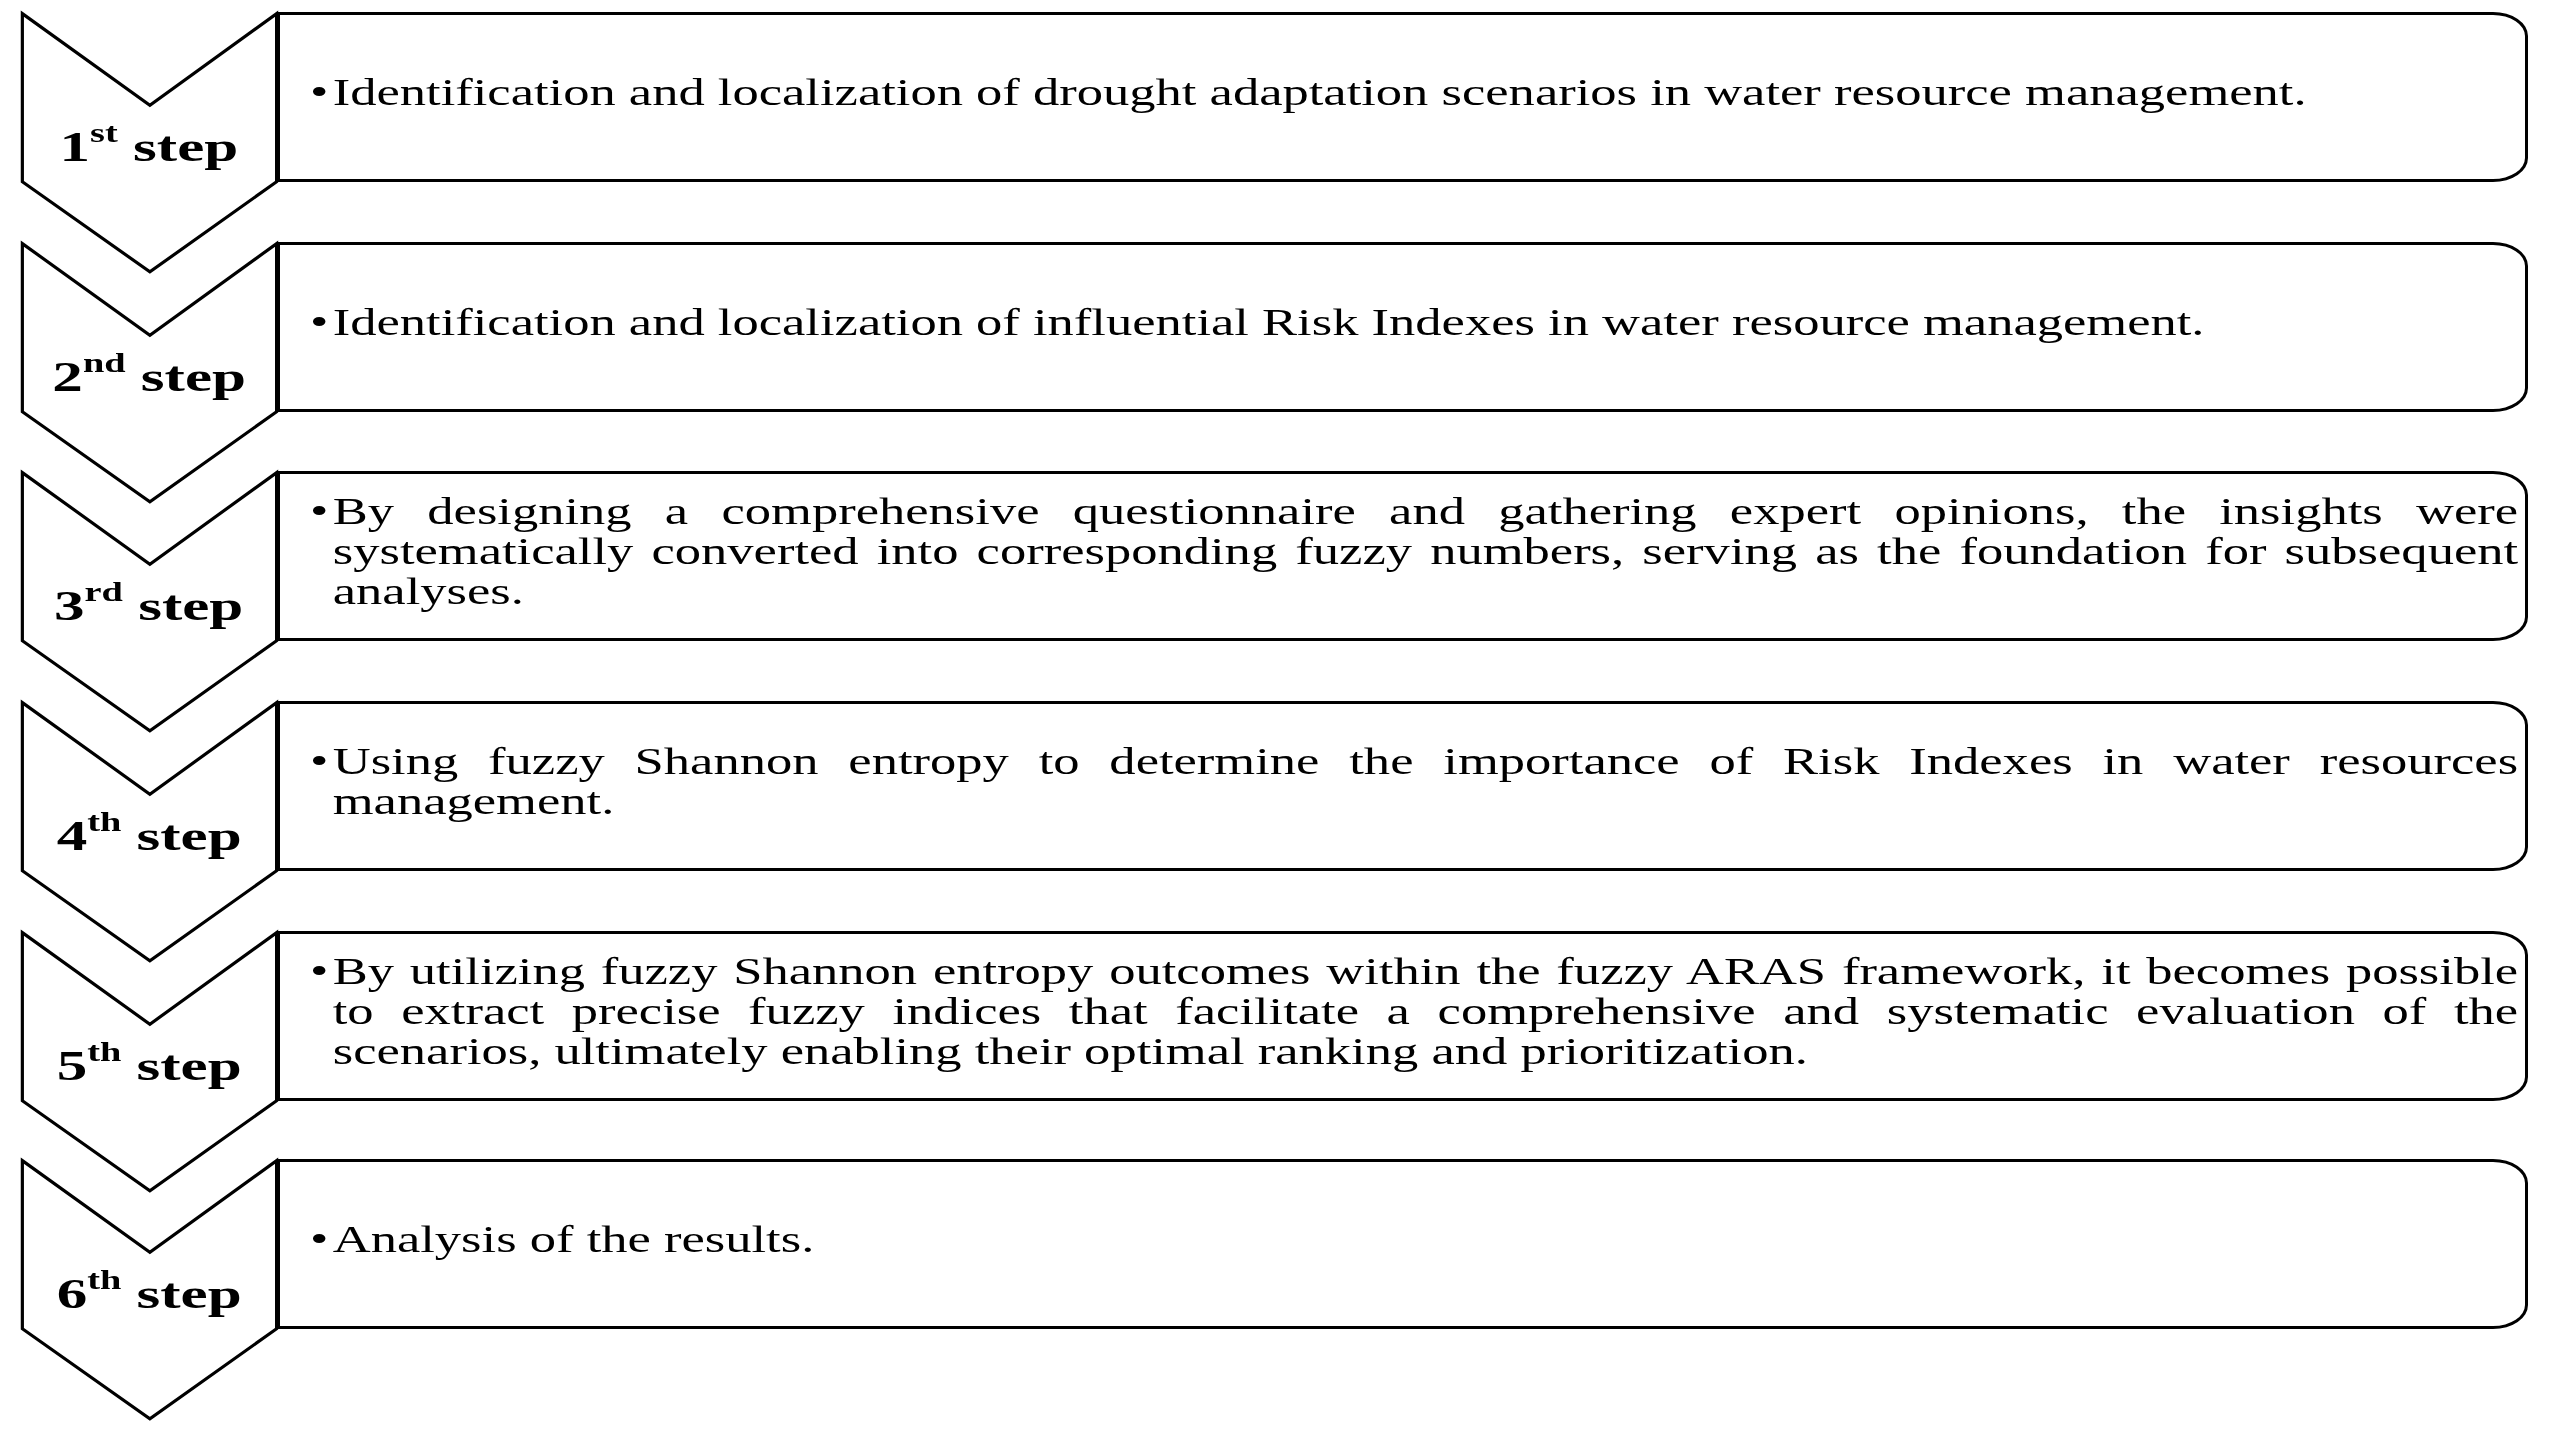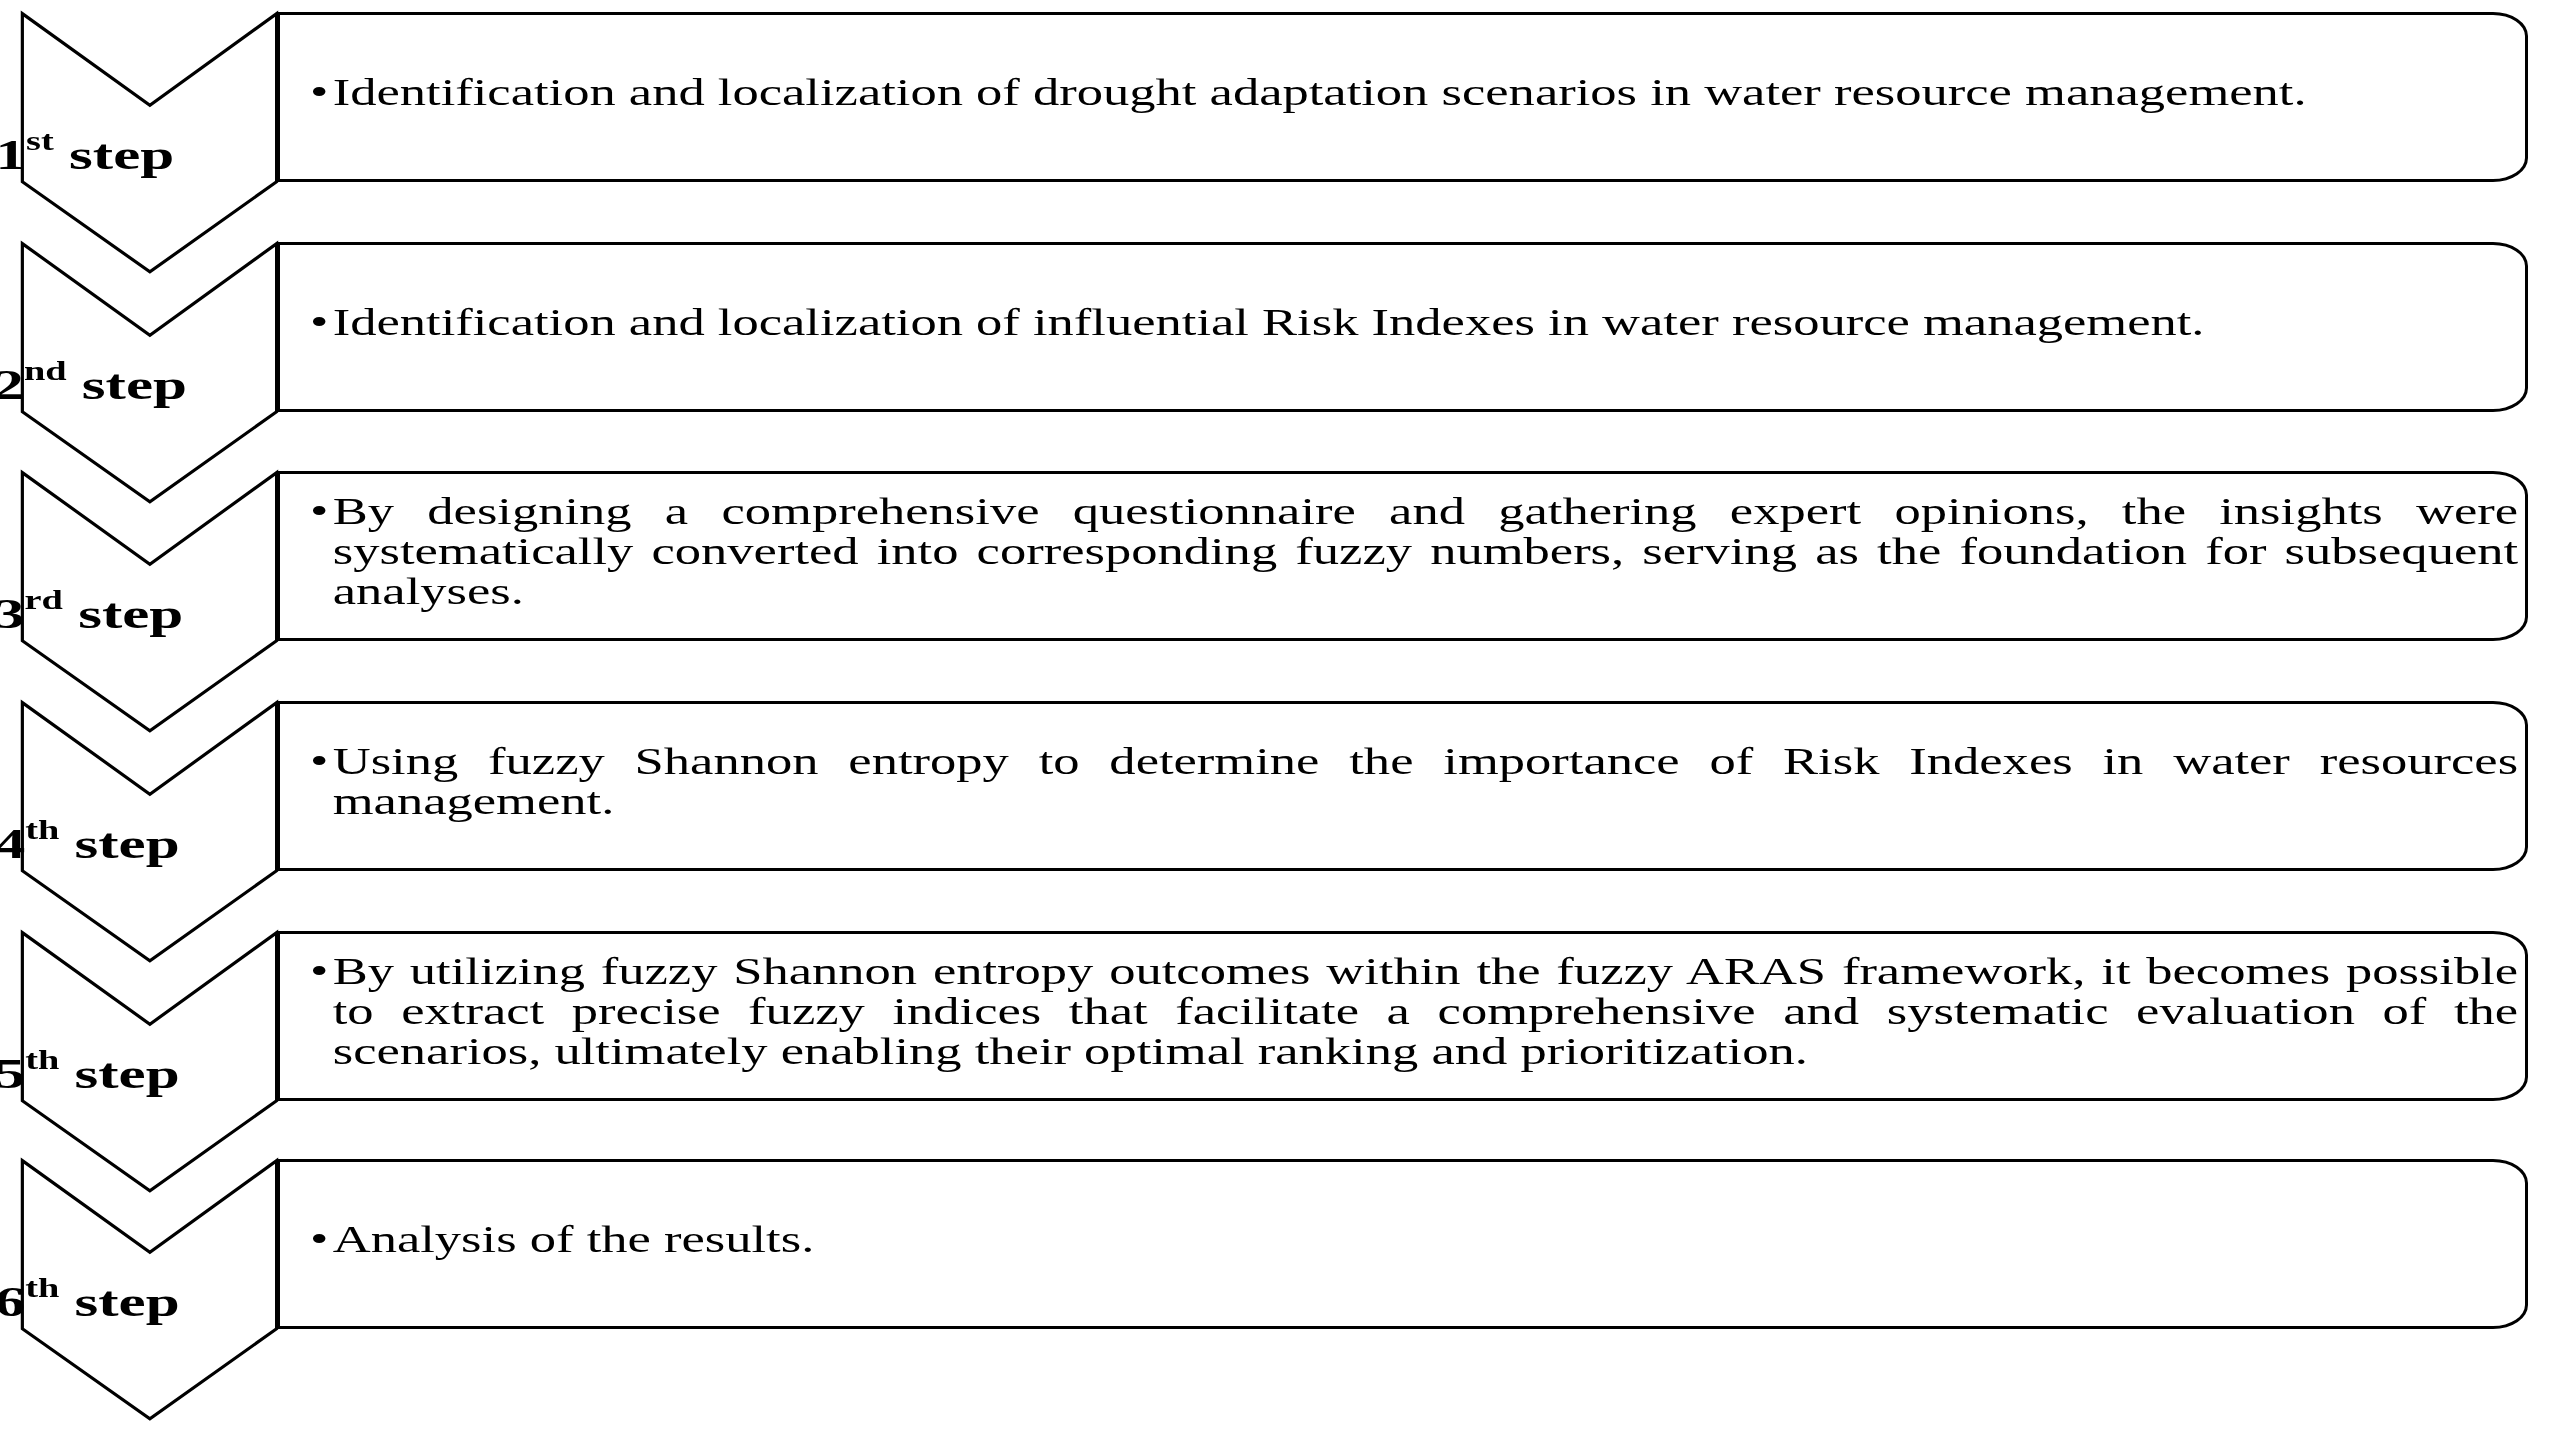--- a/index.html
+++ b/index.html
@@ -45,23 +45,24 @@
     box-sizing: border-box;
     border: 3.2px solid #000000;
     border-left-width: 3.2px;
     border-radius: 0 35px 35px 0 / 0 24px 24px 0;
     background: #ffffff;
   }
   .step-label {
     position: absolute;
     left: 22px;
     width: 254px;
-    top: 116px;
+    top: 108px;
     height: 48px;
     display: flex;
+    justify-content: center;
     align-items: flex-end;
     pointer-events: none;
   }
   .step-label-inner {
     font-family: "Liberation Serif", "DejaVu Serif", serif;
     font-weight: bold;
     font-size: 43px;
     line-height: 43px;
     white-space: nowrap;
     transform: scaleX(1.42);

